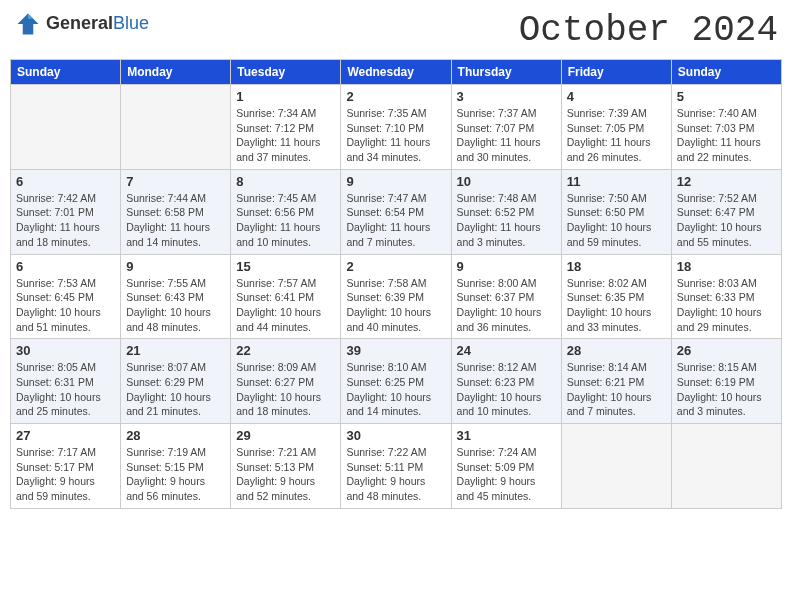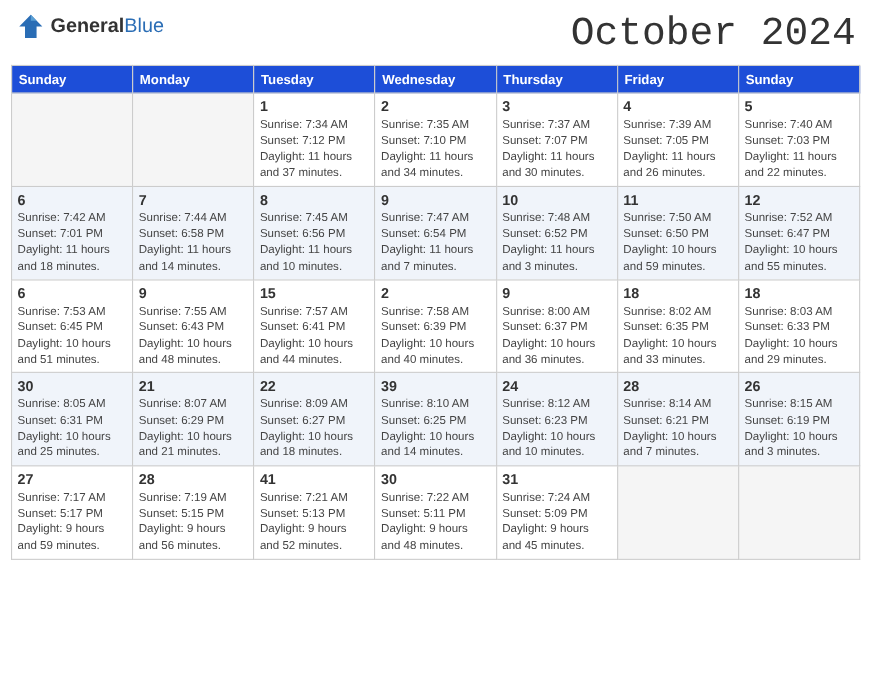--- a/index.html
+++ b/index.html
@@ -245,21 +245,21 @@
       <tr>
         <td>
           <span class="day-number">27</span>
           <div class="day-info">Sunrise: 7:17 AM<br>Sunset: 5:17 PM<br>Daylight: 9 hours<br>and 59 minutes.</div>
         </td>
         <td>
           <span class="day-number">28</span>
           <div class="day-info">Sunrise: 7:19 AM<br>Sunset: 5:15 PM<br>Daylight: 9 hours<br>and 56 minutes.</div>
         </td>
         <td>
-          <span class="day-number">41</span>
+          <span class="day-number">29</span>
           <div class="day-info">Sunrise: 7:21 AM<br>Sunset: 5:13 PM<br>Daylight: 9 hours<br>and 52 minutes.</div>
         </td>
         <td>
           <span class="day-number">30</span>
           <div class="day-info">Sunrise: 7:22 AM<br>Sunset: 5:11 PM<br>Daylight: 9 hours<br>and 48 minutes.</div>
         </td>
         <td>
           <span class="day-number">31</span>
           <div class="day-info">Sunrise: 7:24 AM<br>Sunset: 5:09 PM<br>Daylight: 9 hours<br>and 45 minutes.</div>
         </td>

